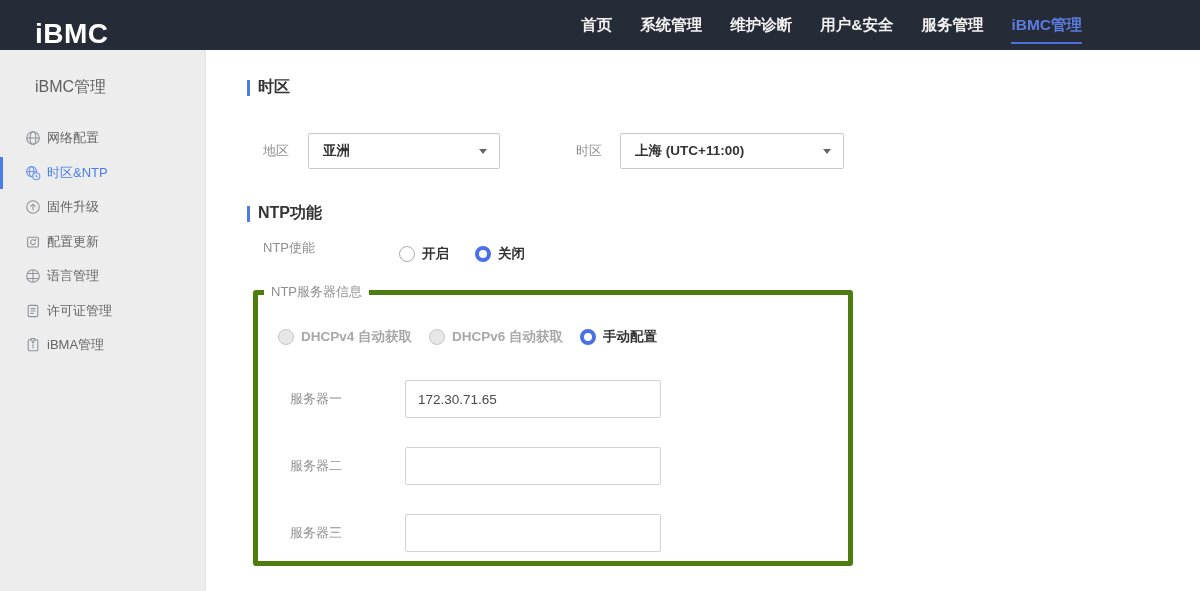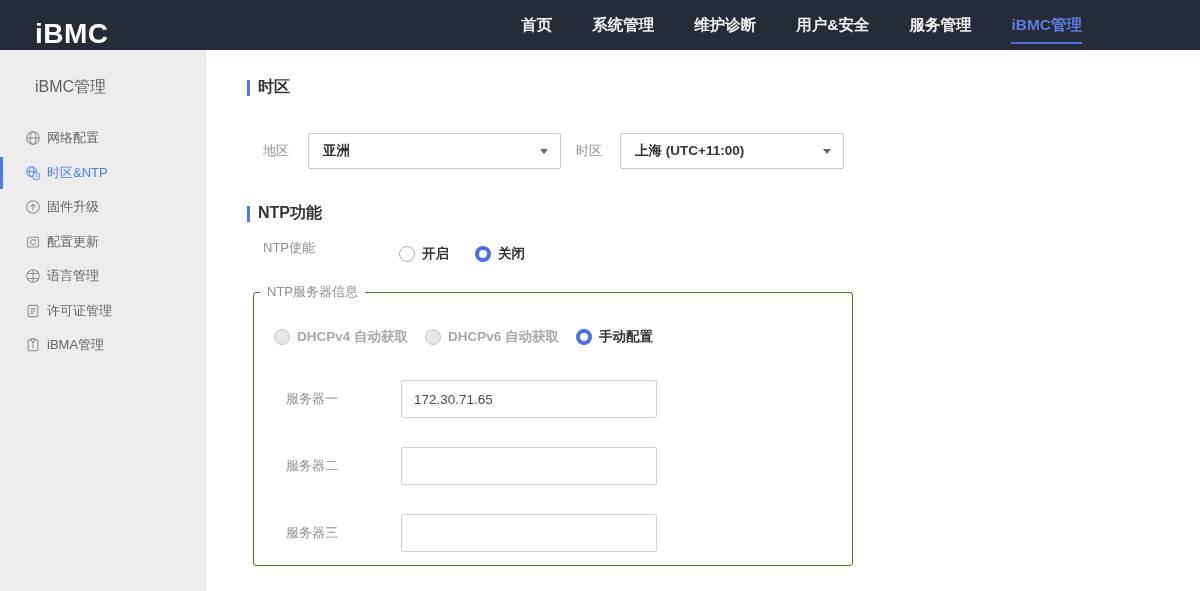--- a/index.html
+++ b/index.html
@@ -12,21 +12,21 @@
   
   .topnav {
     position:absolute; left:0; top:0; width:1200px; height:50px;
     background:#262b38; display:flex; align-items:flex-end;
   }
   .logo {
     margin-left:35px; color:#fff; font-size:28px; font-weight:700;
     letter-spacing:0.5px;
   }
   .nav-menu {
-    margin-left:auto; margin-right:118px; display:flex; gap:40px; height:50px;
+    margin-left:auto; margin-right:118px; display:flex; gap:28px; height:50px;
   }
   .nav-item {
     position:relative; display:flex; align-items:center; height:50px;
     color:#f2f2f2; font-size:15.5px; font-weight:600; cursor:pointer;
     white-space:nowrap;
   }
   .nav-item.active { color:#5c7ce0; }
   .nav-item.active::after {
     content:""; position:absolute; left:0; right:0; bottom:6px; height:2px;
     background:#4c6fe0;
@@ -87,21 +87,21 @@
   .tz-row { position:absolute; top:83px; left:0; height:36px; }
   .tz-row .field-label { position:absolute; line-height:36px; }
   .lbl-region { left:57px; }
   .lbl-zone   { left:370px; }
   .select {
     position:absolute; top:0; height:36px; background:#fff;
     border:1px solid #c9c9c9; border-radius:2px; cursor:pointer;
     display:flex; align-items:center; padding:0 30px 0 14px;
     font-size:13.5px; font-weight:600; color:#333;
   }
-  .sel-region { left:102px; width:253px;font-family:Liberation Mono, monospace; }
+  .sel-region { left:102px; width:192px;font-family:Liberation Mono, monospace; }
   .sel-zone   { left:414px; width:224px; }
   .caret {
     position:absolute; right:12px; top:15px; width:0; height:0;
     border-left:4.5px solid transparent; border-right:4.5px solid transparent;
     border-top:5.5px solid #666;
   }
 
   
   .enable-row { position:absolute; top:183px; left:0; height:30px; }
   .enable-row .field-label { position:absolute; left:57px; line-height:30px; }
@@ -115,21 +115,21 @@
     border:1px solid #adadad; flex:0 0 16px;
   }
   .radio.checked { border:4.5px solid #4a6fe8; }
   .radio.disabled { background:#e7e7e7; border:1px solid #c6c6c6; }
   .radio-lbl { font-size:13.5px; font-weight:600; color:#333; white-space:nowrap; }
   .radio-lbl.disabled { color:#a8a8a8; }
 
   
   .server-box {
     position:absolute; left:47px; top:233px; width:600px; height:283px;
-    border:1px solid #4d7c0f; border-radius:3px; padding:0;
+    border:5px solid #4d7c0f; border-radius:3px; padding:0;
   }
   .server-box legend {
     margin-left:6px; padding:0 7px; font-size:13px; color:#8f8f8f;
   }
   .mode-row {
     position:absolute; left:20px; top:22px; height:28px;
     display:flex; align-items:center; gap:17px;
   }
   .srv-row { position:absolute; left:0; height:38px; }
   .srv-row .field-label { position:absolute; left:32px; line-height:38px; }

